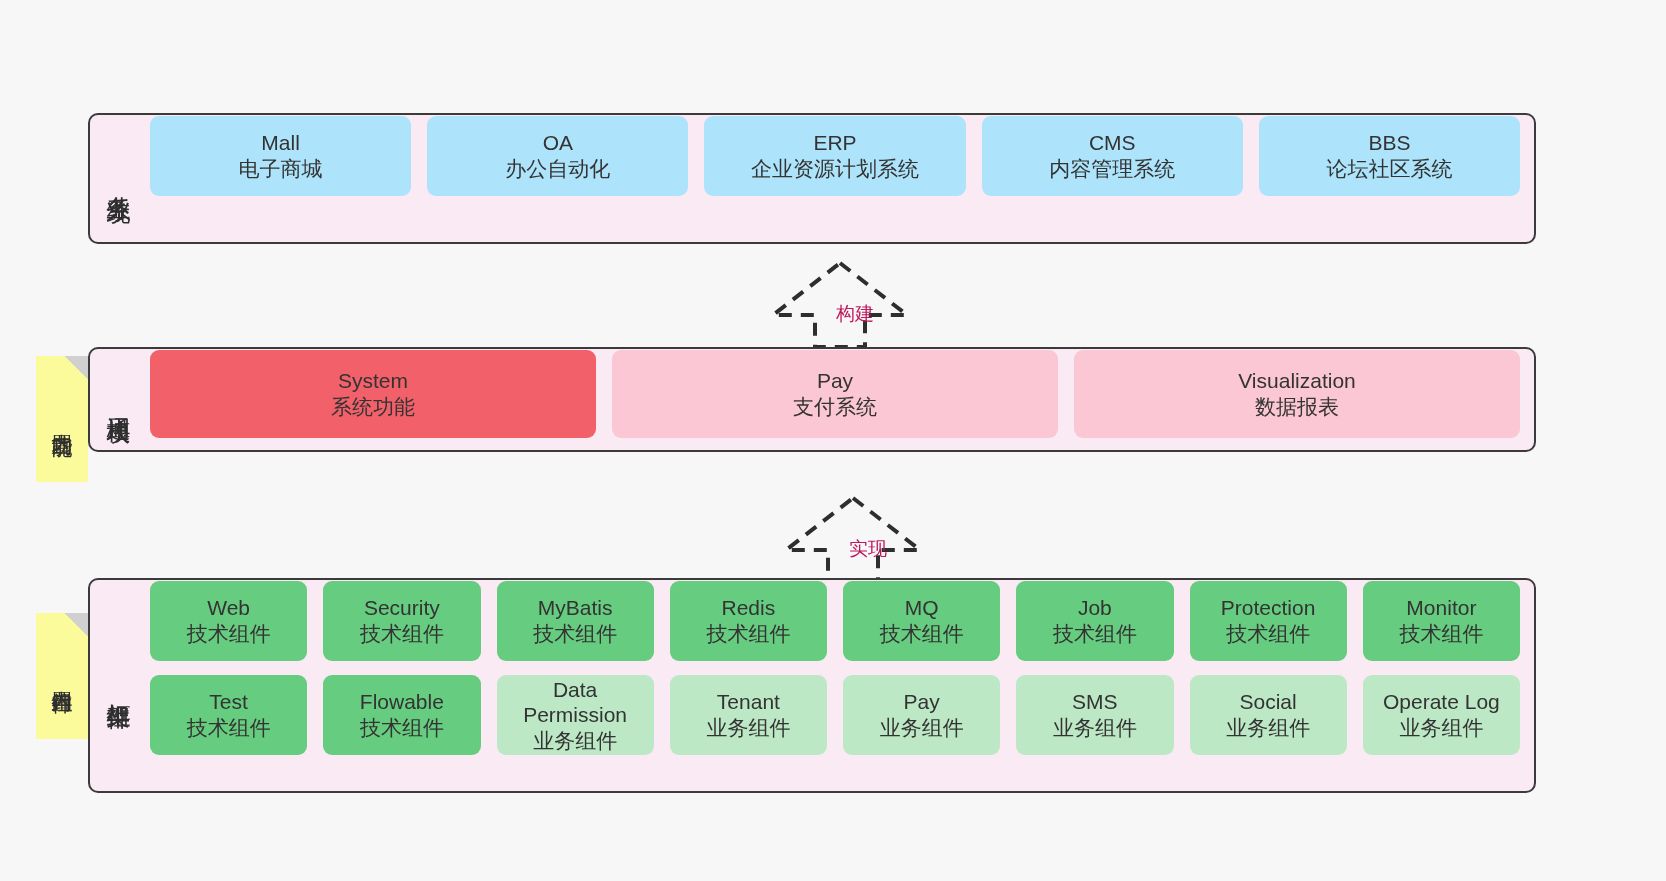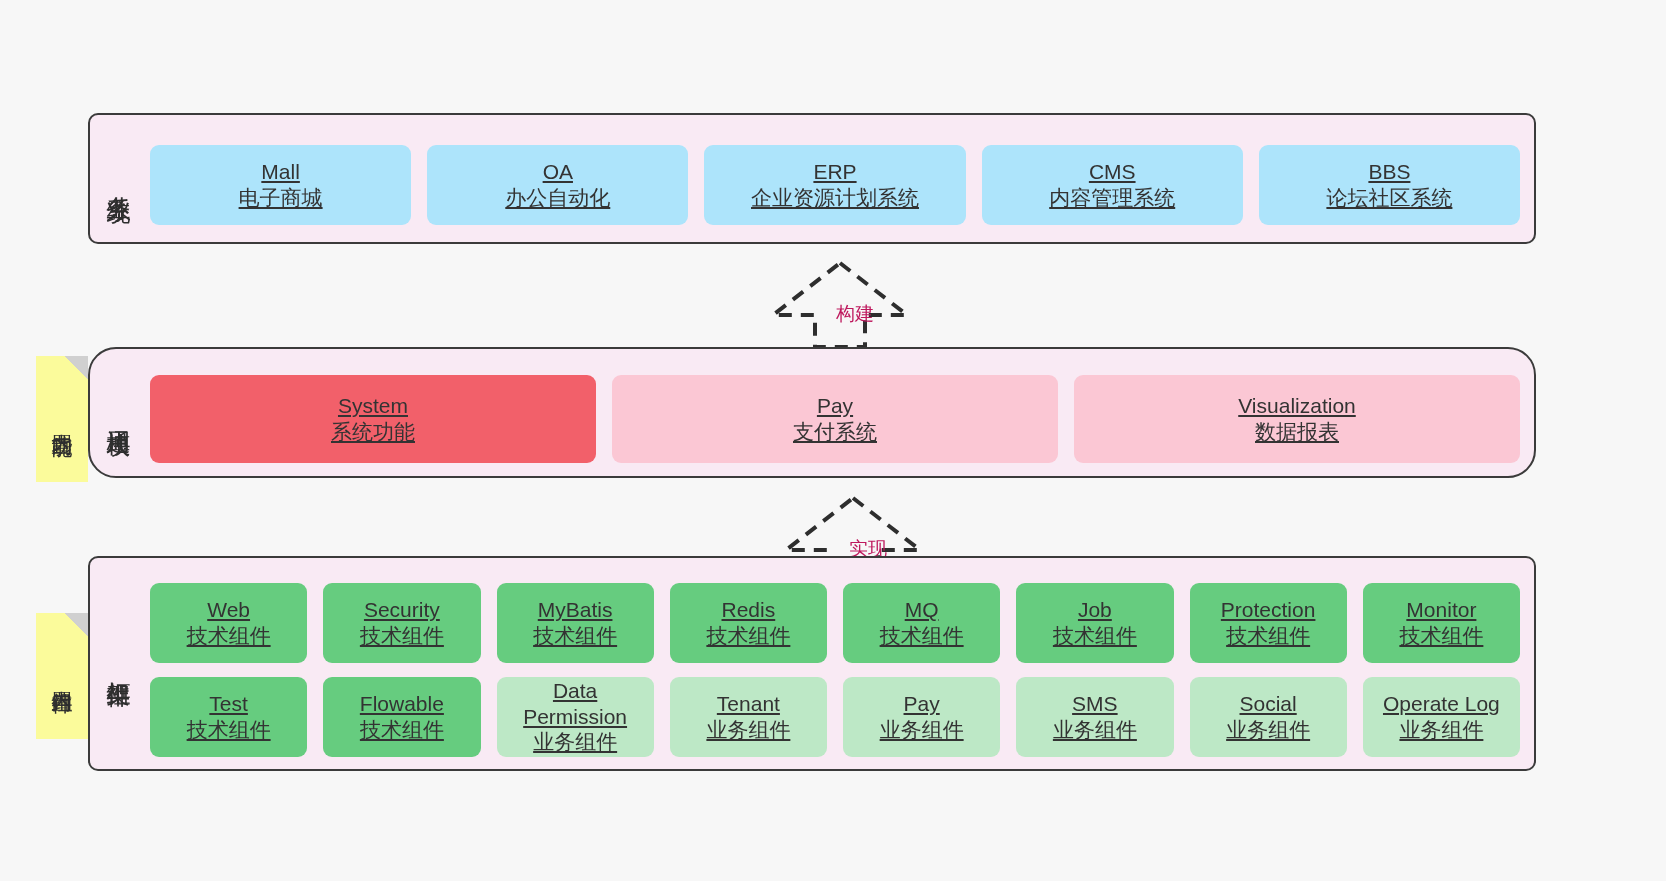--- a/index.html
+++ b/index.html
@@ -43,25 +43,23 @@
     letter-spacing: 1px;
     writing-mode: vertical-rl;
     text-orientation: upright;
     white-space: nowrap;
     user-select: none;
   }
   .layer-body {
     flex: 1 1 auto;
     display: flex;
     flex-direction: column;
-    justify-content: center;
     gap: 14px;
-    padding: 12px 14px 0 4px;
+    padding: 1px 14px 0 4px;
     box-sizing: border-box;
-    text-decoration: underline;
   }
   .tile-row {
     display: flex;
     gap: 16px;
   }
 
   
   .tile {
     flex: 1 1 0;
     border-radius: 9px;
@@ -175,21 +173,21 @@
     </div>
   </div>
 
   <div class="gen-arrow" style="left:755px; top:255px;">
     <svg viewBox="0 0 170 95" xmlns="http://www.w3.org/2000/svg">
       <path d="M85 8 L152 60 L110 60 L110 92 L60 92 L60 60 L18 60 Z" fill="none" stroke="#2e2e2e" stroke-width="4" stroke-dasharray="13 9" stroke-linejoin="miter"></path>
     </svg>
     <span class="gen-label">构建</span>
   </div>
 
-  <div class="layer" style="left:88px; top:347px; width:1448px; height:131px;border-radius:28px;">
+  <div class="layer" style="left:88px; top:347px; width:1448px; height:105px;">
     <div class="layer-title">通用模块</div>
     <div class="layer-body">
       <div class="tile-row row-mod">
 
         <div class="tile c-red">
           <span class="t-name">System</span>
           <span class="t-sub">系统功能</span>
         </div>
 
 
@@ -211,21 +209,21 @@
 
   <div class="sticky" style="left:36px; top:356px; width:52px; height:126px;">内置功能</div>
 
   <div class="gen-arrow" style="left:768px; top:490px;">
     <svg viewBox="0 0 170 95" xmlns="http://www.w3.org/2000/svg">
       <path d="M85 8 L152 60 L110 60 L110 92 L60 92 L60 60 L18 60 Z" fill="none" stroke="#2e2e2e" stroke-width="4" stroke-dasharray="13 9" stroke-linejoin="miter"></path>
     </svg>
     <span class="gen-label">实现</span>
   </div>
 
-  <div class="layer" style="left:88px; top:556px; width:1448px; height:215px;">
+  <div class="layer" style="left:88px; top:578px; width:1448px; height:215px;">
     <div class="layer-title">框架组件</div>
     <div class="layer-body">
 
       <div class="tile-row row-fw">
         <div class="tile c-green">
           <span class="t-name">Web</span>
           <span class="t-sub">技术组件</span>
         </div>
         <div class="tile c-green">
           <span class="t-name">Security</span>

